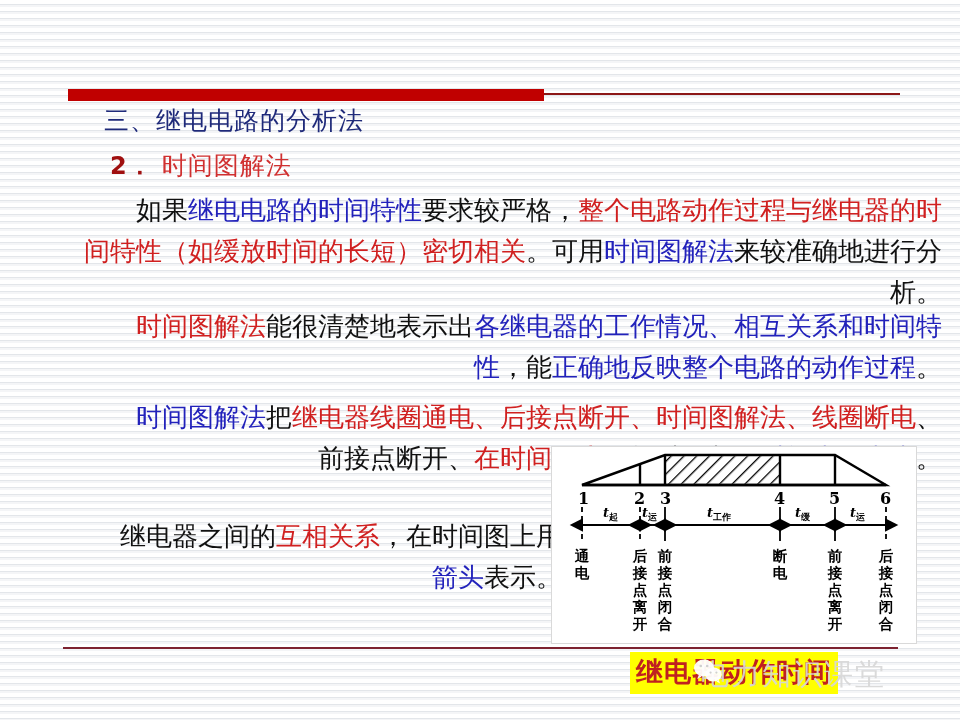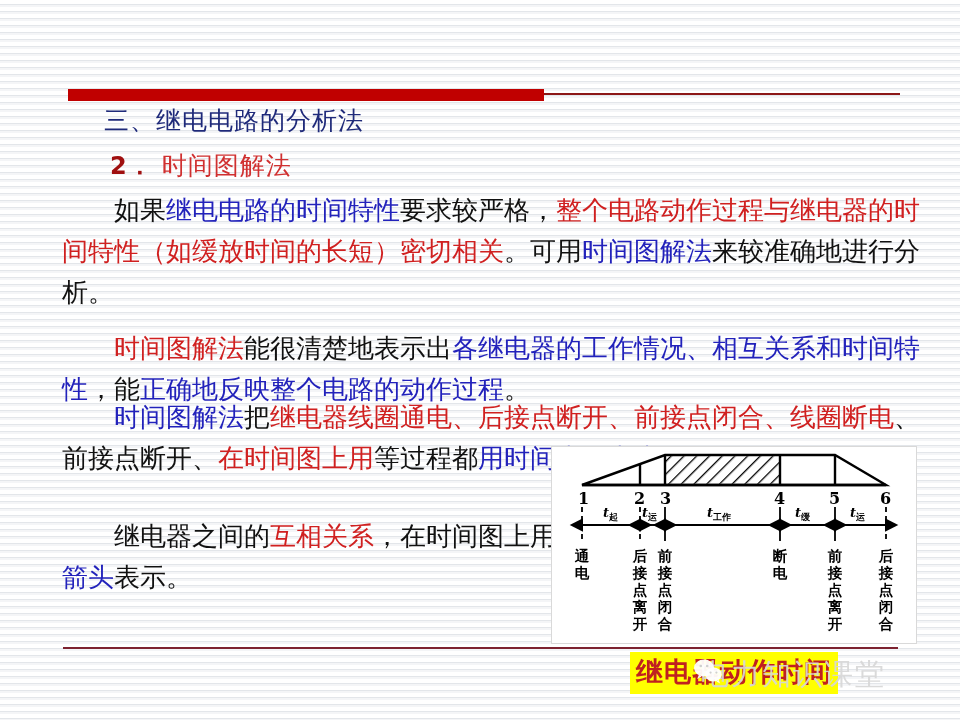--- a/index.html
+++ b/index.html
@@ -91,27 +91,28 @@
   }
 
   
   .body-text {
     position: absolute;
     font-family: "DejaVu Serif", "Liberation Serif", serif;
     font-size: 26px;
     line-height: 41px;
     color: #111111;
     letter-spacing: 0px;
+    text-align: right;
   }
   .c-black { color: #111111; }
   .c-blue  { color: #2222bb; }
   .c-red   { color: #d02020; }
 
   #para1 { left: 62px; top: 190px; width: 880px; }
-  #para2 { left: 62px; top: 328px; width: 880px; font-family: Liberation Serif, serif; }
+  #para2 { left: 62px; top: 306px; width: 880px; font-family: Liberation Serif, serif; }
   #para3 { left: 62px; top: 397px; width: 880px; }
   #para4 { left: 62px; top: 516px; width: 500px; }
 
   .indent { display: inline-block; width: 52px; }
 
   
   #figure-box {
     position: absolute;
     left: 551px;
     top: 446px;
@@ -167,21 +168,21 @@
 
   <div class="heading-1">三、继电电路的分析法</div>
 
   <div class="heading-2">
     <span class="num">2．</span>
     <span class="txt">时间图解法</span>
   </div>
 
   <div class="body-text" id="para1"><span class="indent"></span><span class="c-black">如果</span><span class="c-blue">继电电路的时间特性</span><span class="c-black">要求较严格，</span><span class="c-red">整个电路动作过程与继电器的时间特性（如缓放时间的长短）密切相关</span><span class="c-black">。可用</span><span class="c-blue">时间图解法</span><span class="c-black">来较准确地进行分析。</span></div>
   <div class="body-text" id="para2"><span class="indent"></span><span class="c-red">时间图解法</span><span class="c-black">能很清楚地表示出</span><span class="c-blue">各继电器的工作情况、相互关系和时间特性</span><span class="c-black">，能</span><span class="c-blue">正确地反映整个电路的动作过程</span><span class="c-black">。</span></div>
-  <div class="body-text" id="para3"><span class="indent"></span><span class="c-blue">时间图解法</span><span class="c-black">把</span><span class="c-red">继电器线圈通电、后接点断开、前接点闭合、线圈断电</span><span class="c-black">、前接点断开、</span><span class="c-red">在时间图上用</span><span class="c-black">等过程都</span><span class="c-blue">用时间表示出来</span><span class="c-black">。</span></div>
+  <div class="body-text" id="para3"><span class="indent"></span><span class="c-blue">时间图解法</span><span class="c-black">把</span><span class="c-red">继电器线圈通电、后接点断开、时间图解法、线圈断电</span><span class="c-black">、前接点断开、</span><span class="c-red">在时间图上用</span><span class="c-black">等过程都</span><span class="c-blue">用时间表示出来</span><span class="c-black">。</span></div>
   <div class="body-text" id="para4"><span class="indent"></span><span class="c-black">继电器之间的</span><span class="c-red">互相关系</span><span class="c-black">，在时间图上用</span><span class="c-blue">箭头</span><span class="c-black">表示。</span></div>
 
   <div id="figure-box">
     <svg width="364" height="196" viewBox="0 0 364 196">
       <defs>
         <pattern id="hatch" width="9" height="9" patternTransform="rotate(45)" patternUnits="userSpaceOnUse">
           <line x1="0" y1="0" x2="0" y2="9" stroke="#000" stroke-width="2.6"></line>
         </pattern>
         <marker id="arrL" markerWidth="9" markerHeight="9" refX="8" refY="4.5" orient="auto">
           <path d="M8,1 L1,4.5 L8,8 Z" fill="#000"></path>

